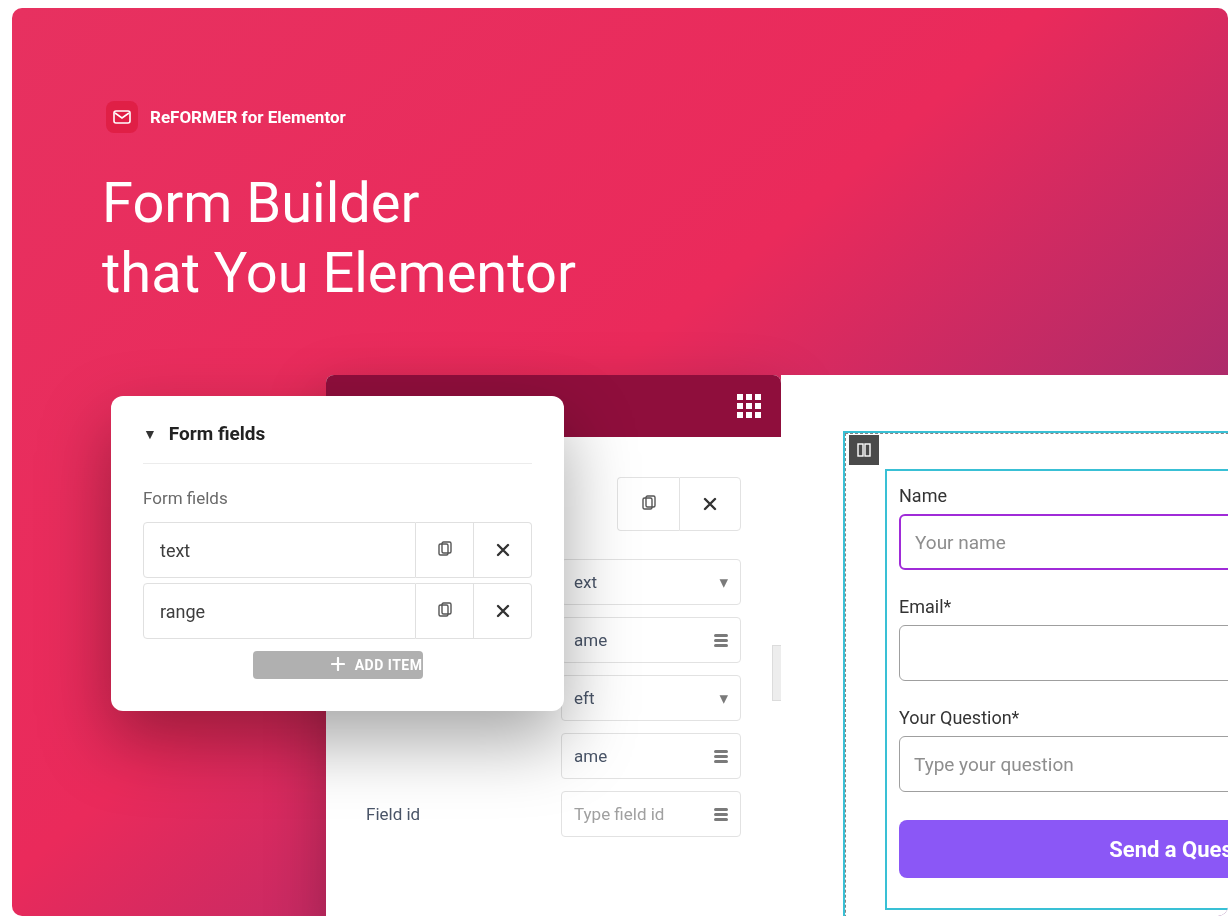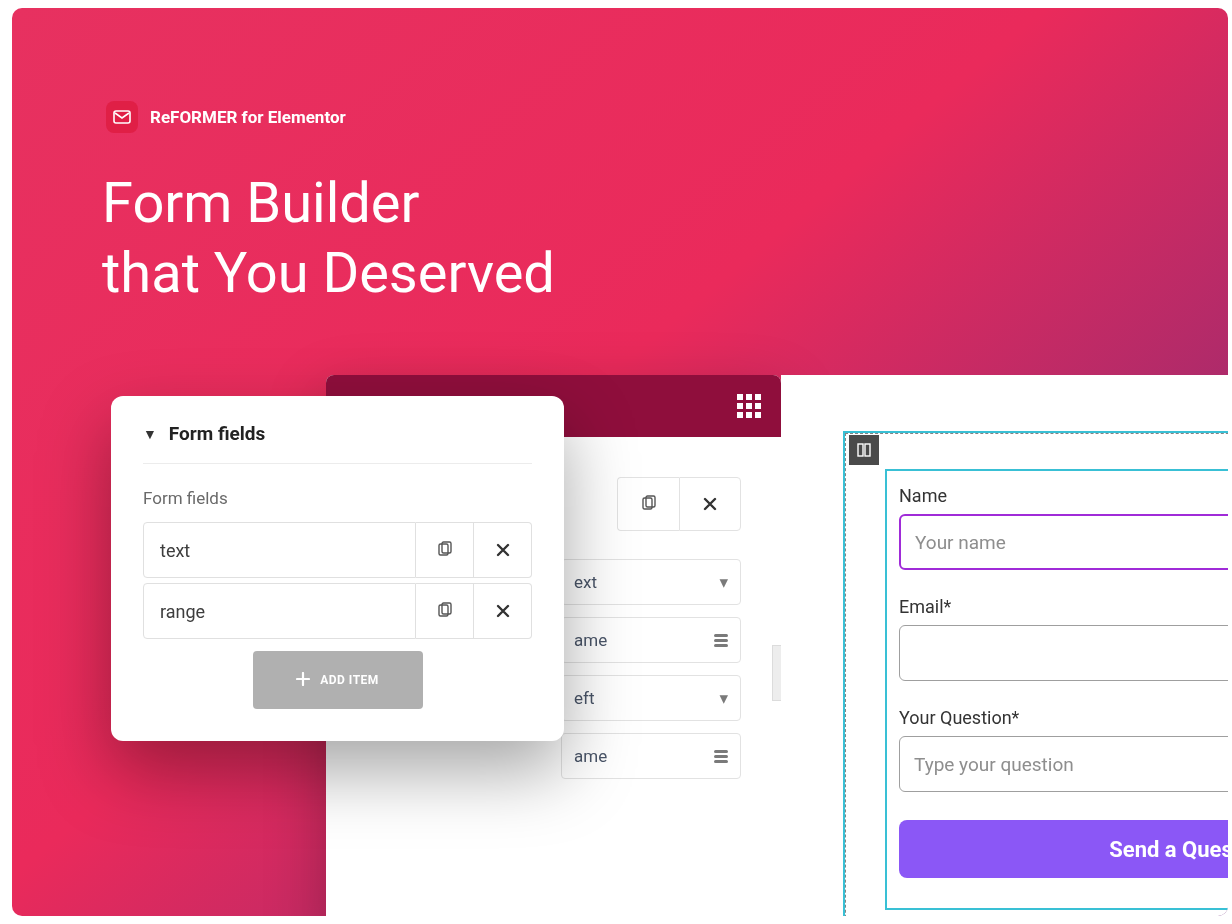--- a/index.html
+++ b/index.html
@@ -44,21 +44,21 @@
 
 .card{position:absolute;left:99px;top:388px;width:453px;background:#fff;border-radius:12px;box-shadow:0 30px 70px rgba(0,0,0,.35);padding:26px 32px 32px 32px;}
 .card-header{display:flex;align-items:center;gap:12px;padding-bottom:18px;border-bottom:1px solid #ececec;margin-bottom:24px;}
 .card-header .chev{color:#333;font-size:14px;}
 .card-header .title2{font-weight:700;font-size:19px;color:#222;}
 .card .subtitle{color:#6a6a6a;font-size:17px;margin-bottom:14px;}
 .card .row{display:flex;margin-bottom:5px;}
 .card .row .name{flex:1;height:56px;border:1px solid #e0e0e0;border-radius:4px 0 0 4px;display:flex;align-items:center;padding:0 16px;color:#3d3d3d;font-size:18px;}
 .card .row .btn{width:58px;height:56px;border:1px solid #e0e0e0;border-left:none;display:flex;align-items:center;justify-content:center;color:#333;}
 .card .row .btn.last{border-radius:0 4px 4px 0;}
-.card .add{margin:12px auto 0 auto;width:170px;height:58px;background:#b0b0b0;border-radius:4px;display:flex;align-items:center;justify-content:center;gap:10px;color:#fff;font-weight:700;font-size:12px;letter-spacing:.5px;}
+.card .add{margin:12px auto 0 auto;width:170px;height:28px;background:#b0b0b0;border-radius:4px;display:flex;align-items:center;justify-content:flex-end;gap:10px;color:#fff;font-weight:700;font-size:14px;letter-spacing:.5px;}
 
 
 .svg{display:block;}
 .grid9{display:grid;grid-template-columns:repeat(3,6px);grid-template-rows:repeat(3,6px);gap:3px;}
 .grid9 span{background:#fff;width:6px;height:6px;}
 .db-icon{display:flex;flex-direction:column;gap:2px;}
 .db-icon span{width:14px;height:3px;background:#7a7a7a;border-radius:2px;}
 </style>
 </head>
 <body>
@@ -69,21 +69,21 @@
       <div class="brand-icon">
         <svg class="svg" width="18" height="14" viewBox="0 0 18 14">
             <rect x="1" y="1" width="16" height="12" rx="2" fill="none" stroke="#fff" stroke-width="1.6"></rect>
             <path d="M2 3 L9 8 L16 3" fill="none" stroke="#fff" stroke-width="1.6"></path>
           </svg>
       </div>
       <div class="brand-text">ReFORMER for Elementor</div>
     </div>
     <div class="title">
       <div>Form Builder</div>
-      <div>that You Deserved</div>
+      <div>that You Elementor</div>
     </div>
 
     <div class="editor">
       <div class="editor-head">
         <span class="text">ormer</span>
         <span class="spacer"></span>
         <span>
             <span class="grid9">
               <span></span>
               <span></span>
@@ -136,20 +136,33 @@
           <div class="editor-prop-label"></div>
           <div class="editor-prop-control">
             <span>eft</span>
             <span class="righticon">▾</span>
           </div>
         </div>
         <div class="editor-prop">
           <div class="editor-prop-label"></div>
           <div class="editor-prop-control">
             <span>ame</span>
+            <span class="righticon">
+                <span class="db-icon">
+                  <span></span>
+                  <span></span>
+                  <span></span>
+                </span>
+              </span>
+          </div>
+        </div>
+        <div class="editor-prop">
+          <div class="editor-prop-label">Field id</div>
+          <div class="editor-prop-control input">
+            <span>Type field id</span>
             <span class="righticon">
                 <span class="db-icon">
                   <span></span>
                   <span></span>
                   <span></span>
                 </span>
               </span>
           </div>
         </div>
       </div>

